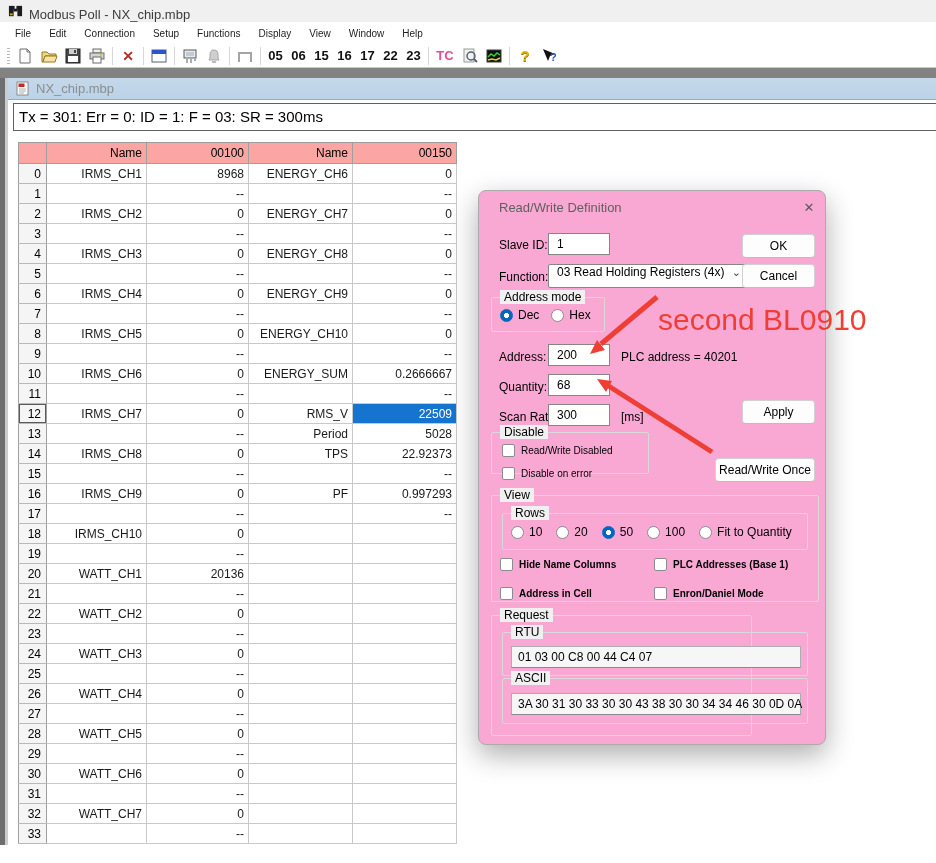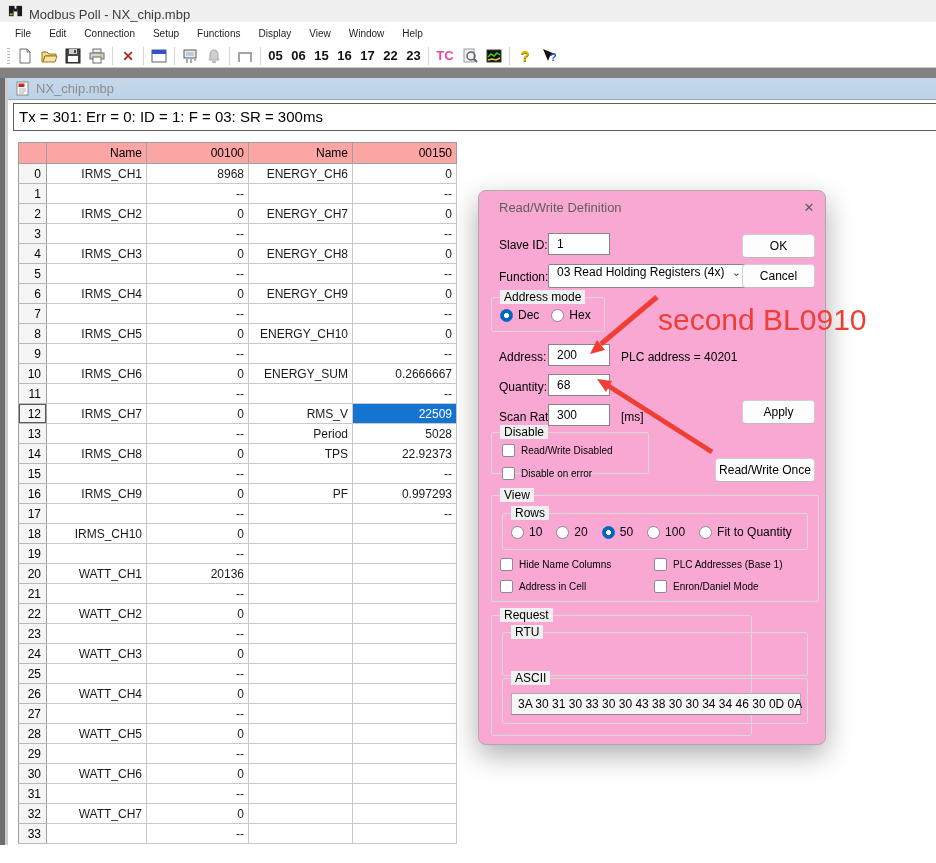--- a/index.html
+++ b/index.html
@@ -54,21 +54,21 @@
   .btn{position:absolute;height:24px;background:#fdfdfd;border:1px solid #d0d0d0;border-bottom-color:#bdbdbd;border-radius:4px;font-size:12px;color:#000;display:flex;align-items:center;justify-content:center;box-sizing:border-box;cursor:default;}
   .grp{position:absolute;border:1px solid #d9d9d9;border-radius:2px;box-sizing:border-box;}
   .grp-label{position:absolute;top:-8px;left:8px;background:#f0f0f0;padding:0 4px;font-size:12px;color:#000;white-space:nowrap;}
   .radio-row{position:absolute;display:flex;align-items:center;}
   .radio{display:inline-flex;align-items:center;gap:5px;font-size:12px;color:#000;white-space:nowrap;}
   .rdot{width:13px;height:13px;border-radius:50%;border:1px solid #8c8c8c;background:#fff;box-sizing:border-box;flex:0 0 auto;}
   .rdot.on{border:1px solid #0067c0;background:radial-gradient(circle,#fff 0 2.5px,#0067c0 2.6px);}
   .cbitem{display:inline-flex;align-items:center;gap:6px;font-size:10px;color:#000;white-space:nowrap;}
   .cb{width:13px;height:13px;border:1px solid #8c8c8c;border-radius:2px;background:#fff;box-sizing:border-box;flex:0 0 auto;}
   .cb-col{position:absolute;display:flex;flex-direction:column;gap:10px;}
-  .view-cbs{position:absolute;left:8px;top:62px;display:grid;grid-template-columns:154px auto;row-gap:9px;}
+  .view-cbs{position:absolute;left:8px;top:62px;display:grid;grid-template-columns:154px auto;row-gap:16px;font-weight:bold;}
   .reqfield{position:absolute;background:#f6f6f6;border:1px solid #adadad;border-bottom-color:#8a8a8a;font-size:12px;color:#000;padding:3px 0 0 6px;box-sizing:border-box;white-space:nowrap;}
 
   
   .ann-svg{position:absolute;left:0;top:0;width:936px;height:863px;z-index:20;pointer-events:none;}
   .ann-text{position:absolute;left:658px;top:303px;font-size:30px;color:#ef3e33;z-index:21;white-space:nowrap;pointer-events:none;}
 </style>
 </head>
 <body>
 
 <div id="screen">
@@ -575,20 +575,21 @@
             <span class="cb"></span>
             <span>Enron/Daniel Mode</span>
           </label>
         </div>
     </div>
 
     <div class="grp" style="left:12px;top:424px;width:261px;height:121px;">
       <span class="grp-label">Request</span>
       <div class="grp" style="left:10px;top:16px;width:306px;height:44px;">
         <span class="grp-label">RTU</span>
+        <div class="reqfield" style="left:8px;top:13px;width:290px;height:22px;">01 03 00 C8 00 44 C4 07</div>
       </div>
       <div class="grp" style="left:10px;top:62px;width:306px;height:46px;">
         <span class="grp-label">ASCII</span>
         <div class="reqfield" style="left:8px;top:14px;width:290px;height:22px;">3A 30 31 30 33 30 30 43 38 30 30 34 34 46 30 0D 0A</div>
       </div>
     </div>
   </div>
 
   <svg class="ann-svg" viewBox="0 0 936 863">
     <line class="ann-stroke" x1="657" y1="297" x2="601" y2="344" stroke="#ef3e33" stroke-width="5"></line>

